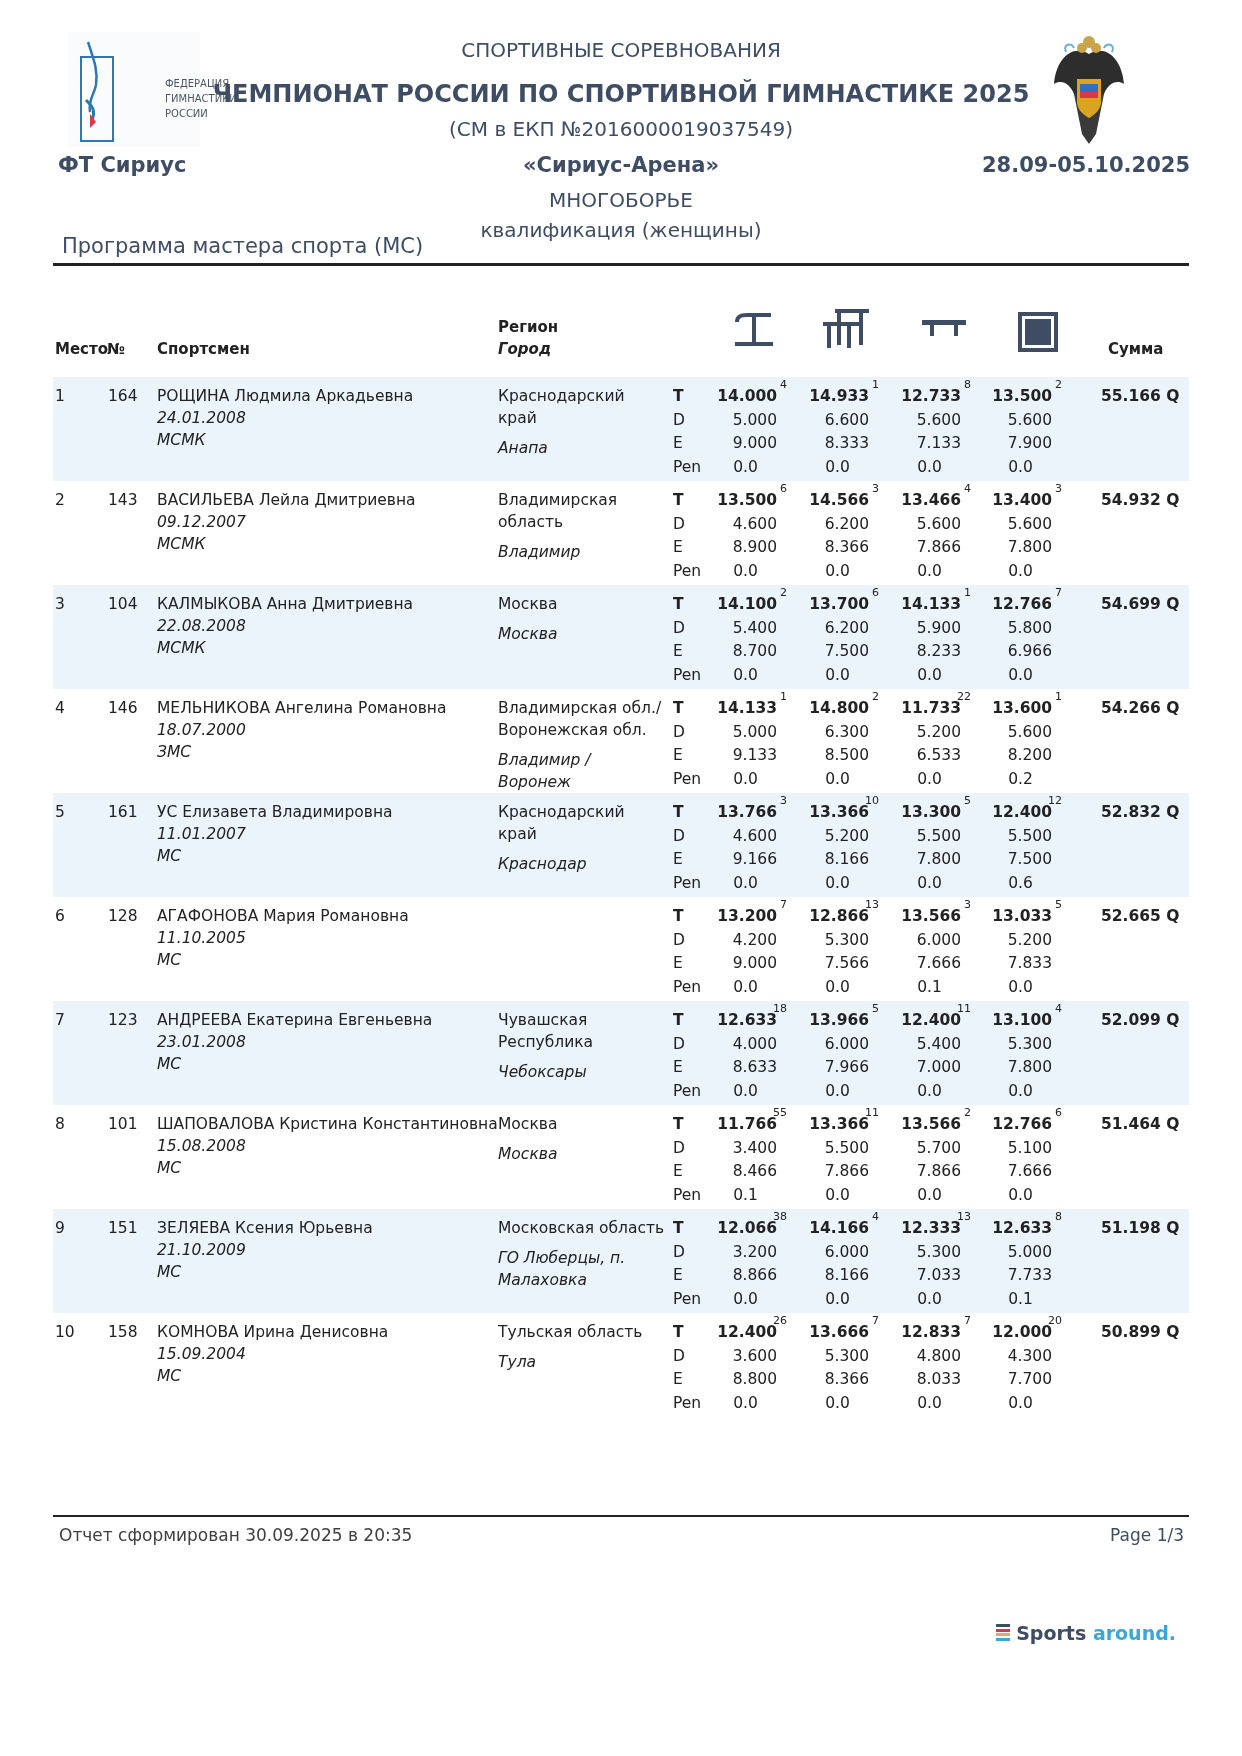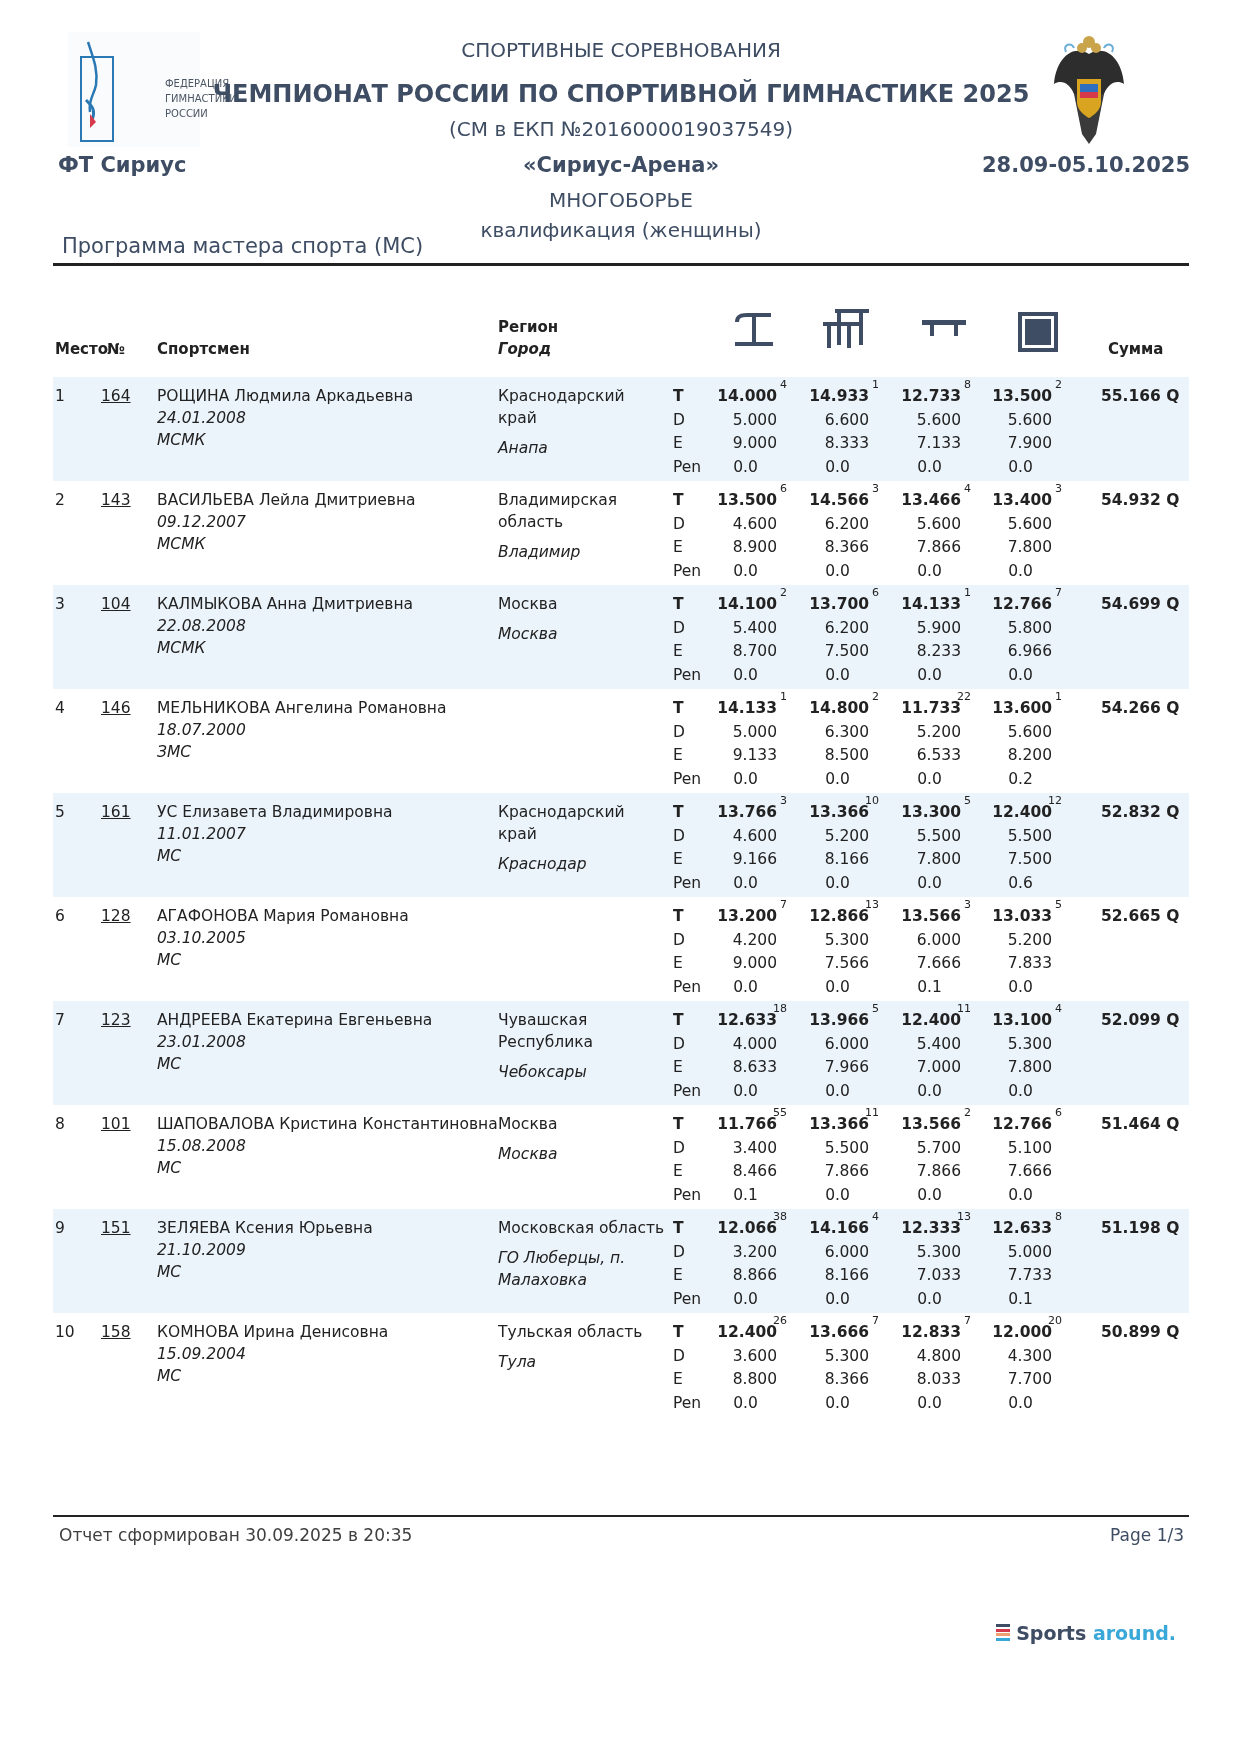--- a/index.html
+++ b/index.html
@@ -22,21 +22,21 @@
     .rule-top { left: 53px; top: 263px; width: 1136px; height: 3px; background: #222; }
     .rule-bottom { left: 53px; top: 1515px; width: 1136px; height: 2px; background: #222; }
 
     .colhdr { font-size: 15px; font-weight: bold; color: #222; }
     .app-icon { top: 310px; }
 
     .row { position: absolute; left: 53px; width: 1136px; height: 104px; }
     .row.shaded { background: #ebf3fb; }
     .row .c { position: absolute; font-size: 15.5px; line-height: 22px; color: #222; }
     .row .place { left: 2px; top: 8px; }
-    .row .bib { left: 48px; top: 8px; text-decoration: underline; }
+    .row .bib { left: 55px; top: 8px; }
     .row .ath { left: 104px; top: 8px; }
     .row .ath .name { display: block; }
     .row .ath .it { display: block; font-style: italic; }
     .row .reg { left: 445px; top: 8px; width: 170px; }
     .row .reg .it { font-style: italic; margin-top: 8px; }
     .row .lbl { left: 620px; top: 8px; line-height: 23.5px; }
     .row .lbl .b { font-weight: bold; }
     .row .app { top: 8px; width: 90px; line-height: 23.5px; }
     .row .app .t { font-weight: bold; text-align: right; position: relative; padding-right: 4px; }
     .row .app .t sup { position: absolute; right: -6px; top: -12px; font-size: 11px; font-weight: normal; }
@@ -268,20 +268,24 @@
       </div>
     </div>
     <div class="row" style="top: 689px;">
     <div class="c place">4</div>
     <div class="c bib">146</div>
     <div class="c ath">
       <span class="name">МЕЛЬНИКОВА Ангелина Романовна</span>
       <span class="it">18.07.2000</span>
       <span class="it">ЗМС</span>
     </div>
+    <div class="c reg">
+      <div>Владимирская обл./ Воронежская обл.</div>
+      <div class="it">Владимир / Воронеж</div>
+    </div>
     <div class="c lbl">
       <div class="b">T</div>
       <div>D</div>
       <div>E</div>
       <div>Pen</div>
     </div>
     <div class="c sum">54.266 Q</div>
   <div class="c app" style="left: 638px;">
         <div class="t">14.133<sup>1</sup></div>
         <div class="v">5.000</div>
@@ -349,21 +353,21 @@
         <div class="v">5.500</div>
         <div class="v">7.500</div>
         <div class="pen">0.6</div>
       </div>
     </div>
     <div class="row" style="top: 897px;">
     <div class="c place">6</div>
     <div class="c bib">128</div>
     <div class="c ath">
       <span class="name">АГАФОНОВА Мария Романовна</span>
-      <span class="it">03.10.2005</span>
+      <span class="it">11.10.2005</span>
       <span class="it">МС</span>
     </div>
     <div class="c lbl">
       <div class="b">T</div>
       <div>D</div>
       <div>E</div>
       <div>Pen</div>
     </div>
     <div class="c sum">52.665 Q</div>
   <div class="c app" style="left: 638px;">

